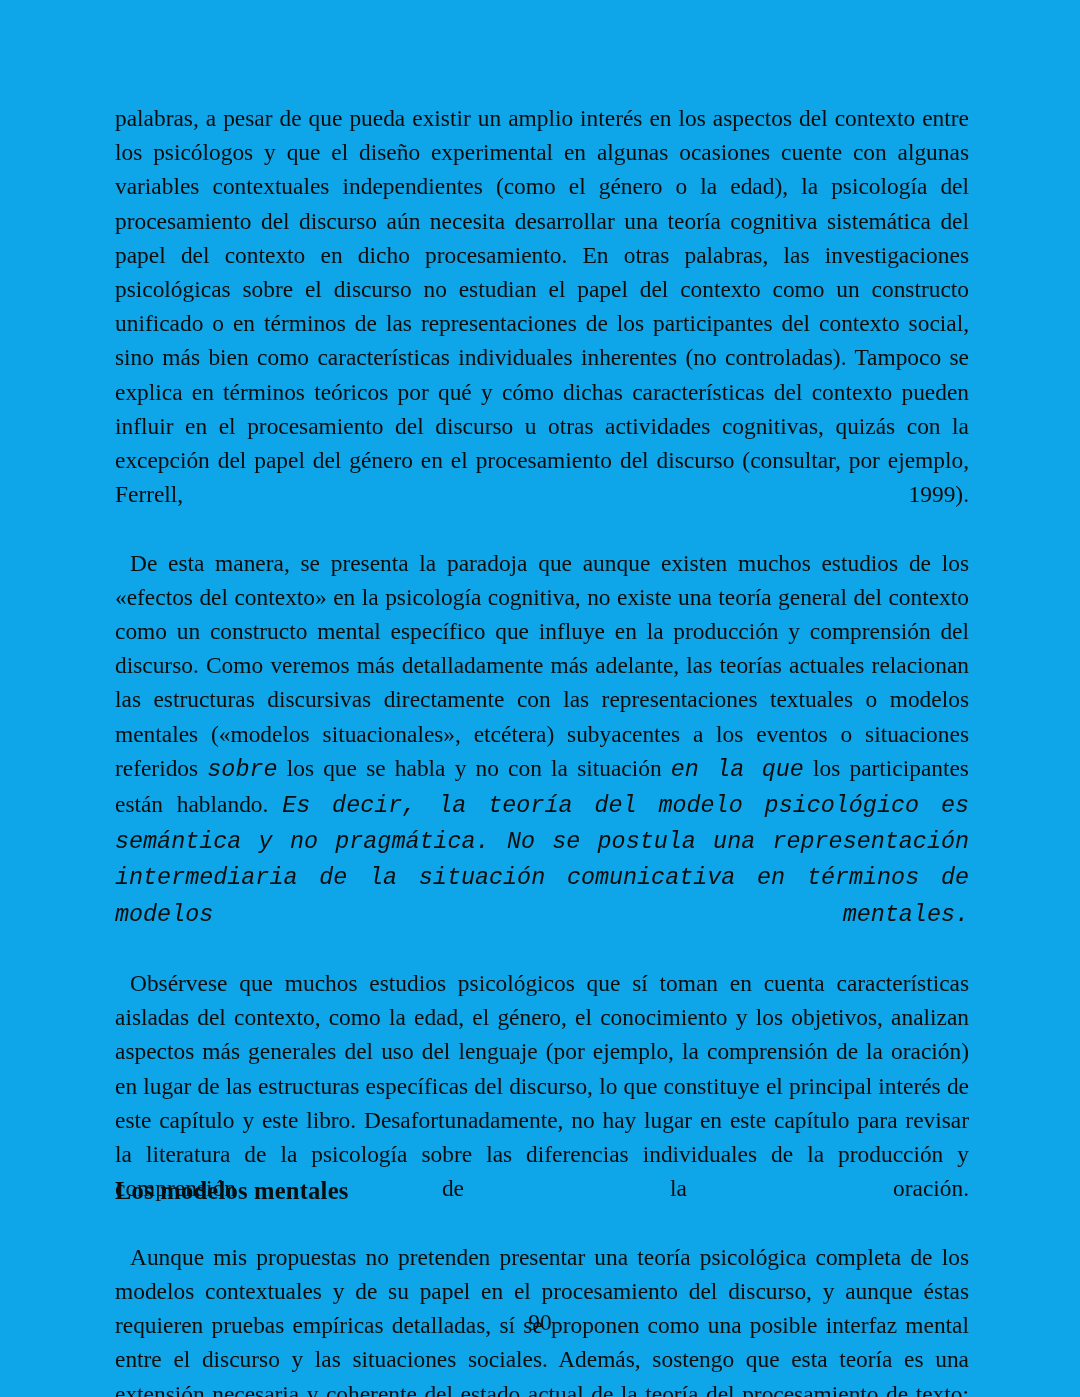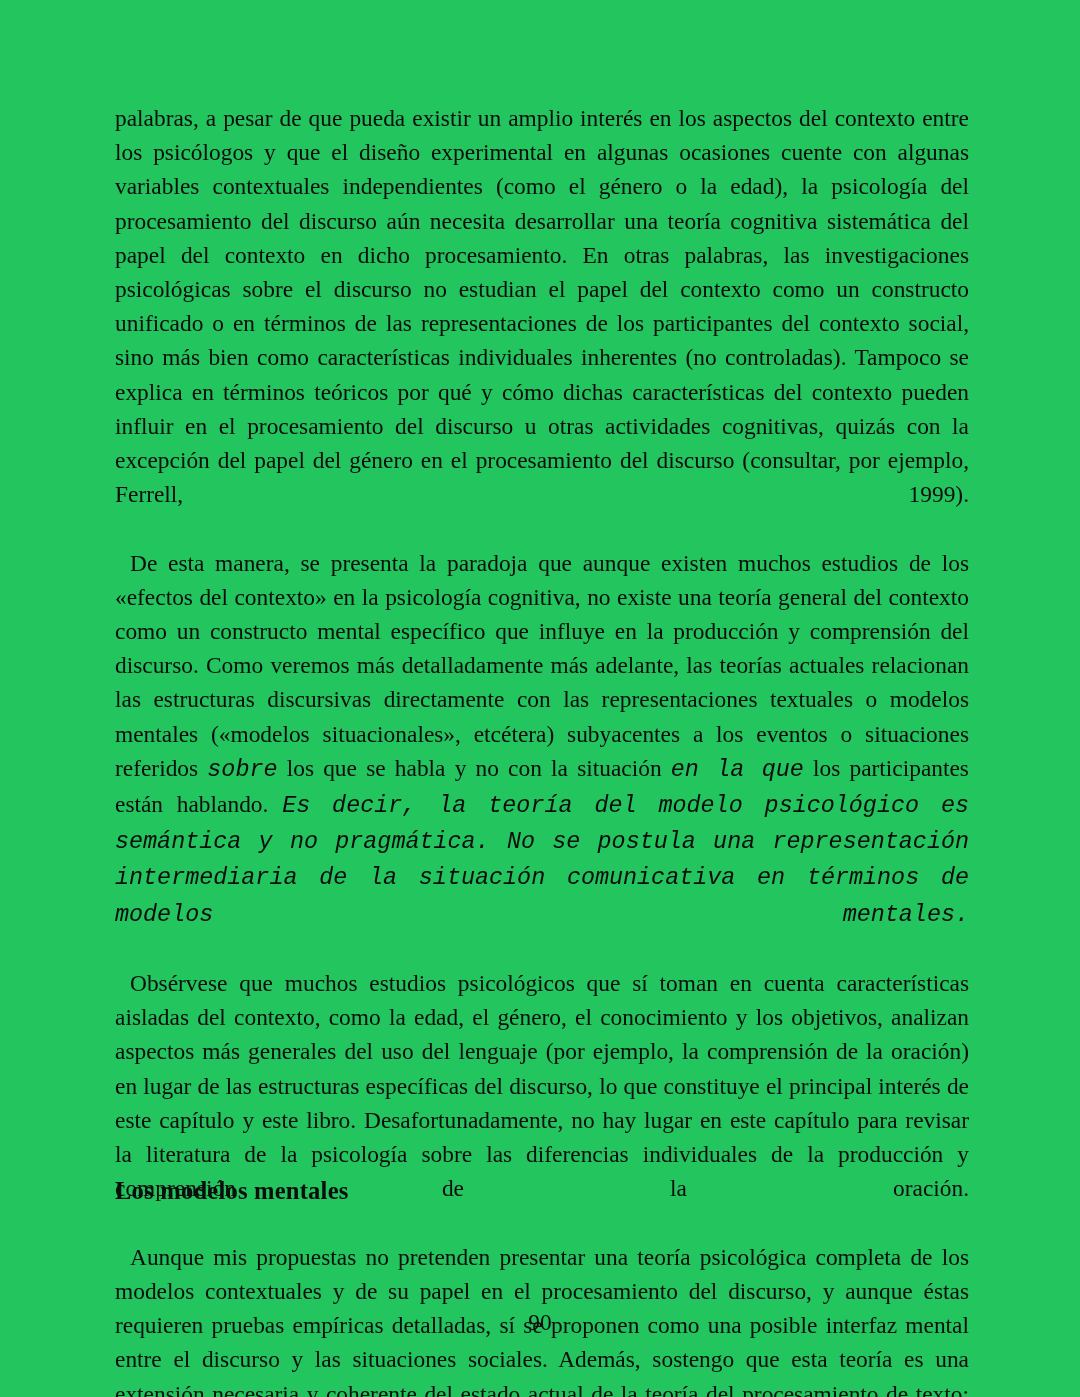--- a/index.html
+++ b/index.html
@@ -15,21 +15,21 @@
     color: #0d0d0d;
     overflow: hidden;
   }
 
   .page {
     position: absolute;
     left: 0;
     top: 0;
     width: 1080px;
     height: 1397px;
-    background: #22c55e;
+    background: #0ea5e9;
   }
 
   .text-column {
     position: absolute;
     left: 115px;
     top: 101px;
     width: 854px;
   }
 
   p.body-par {

